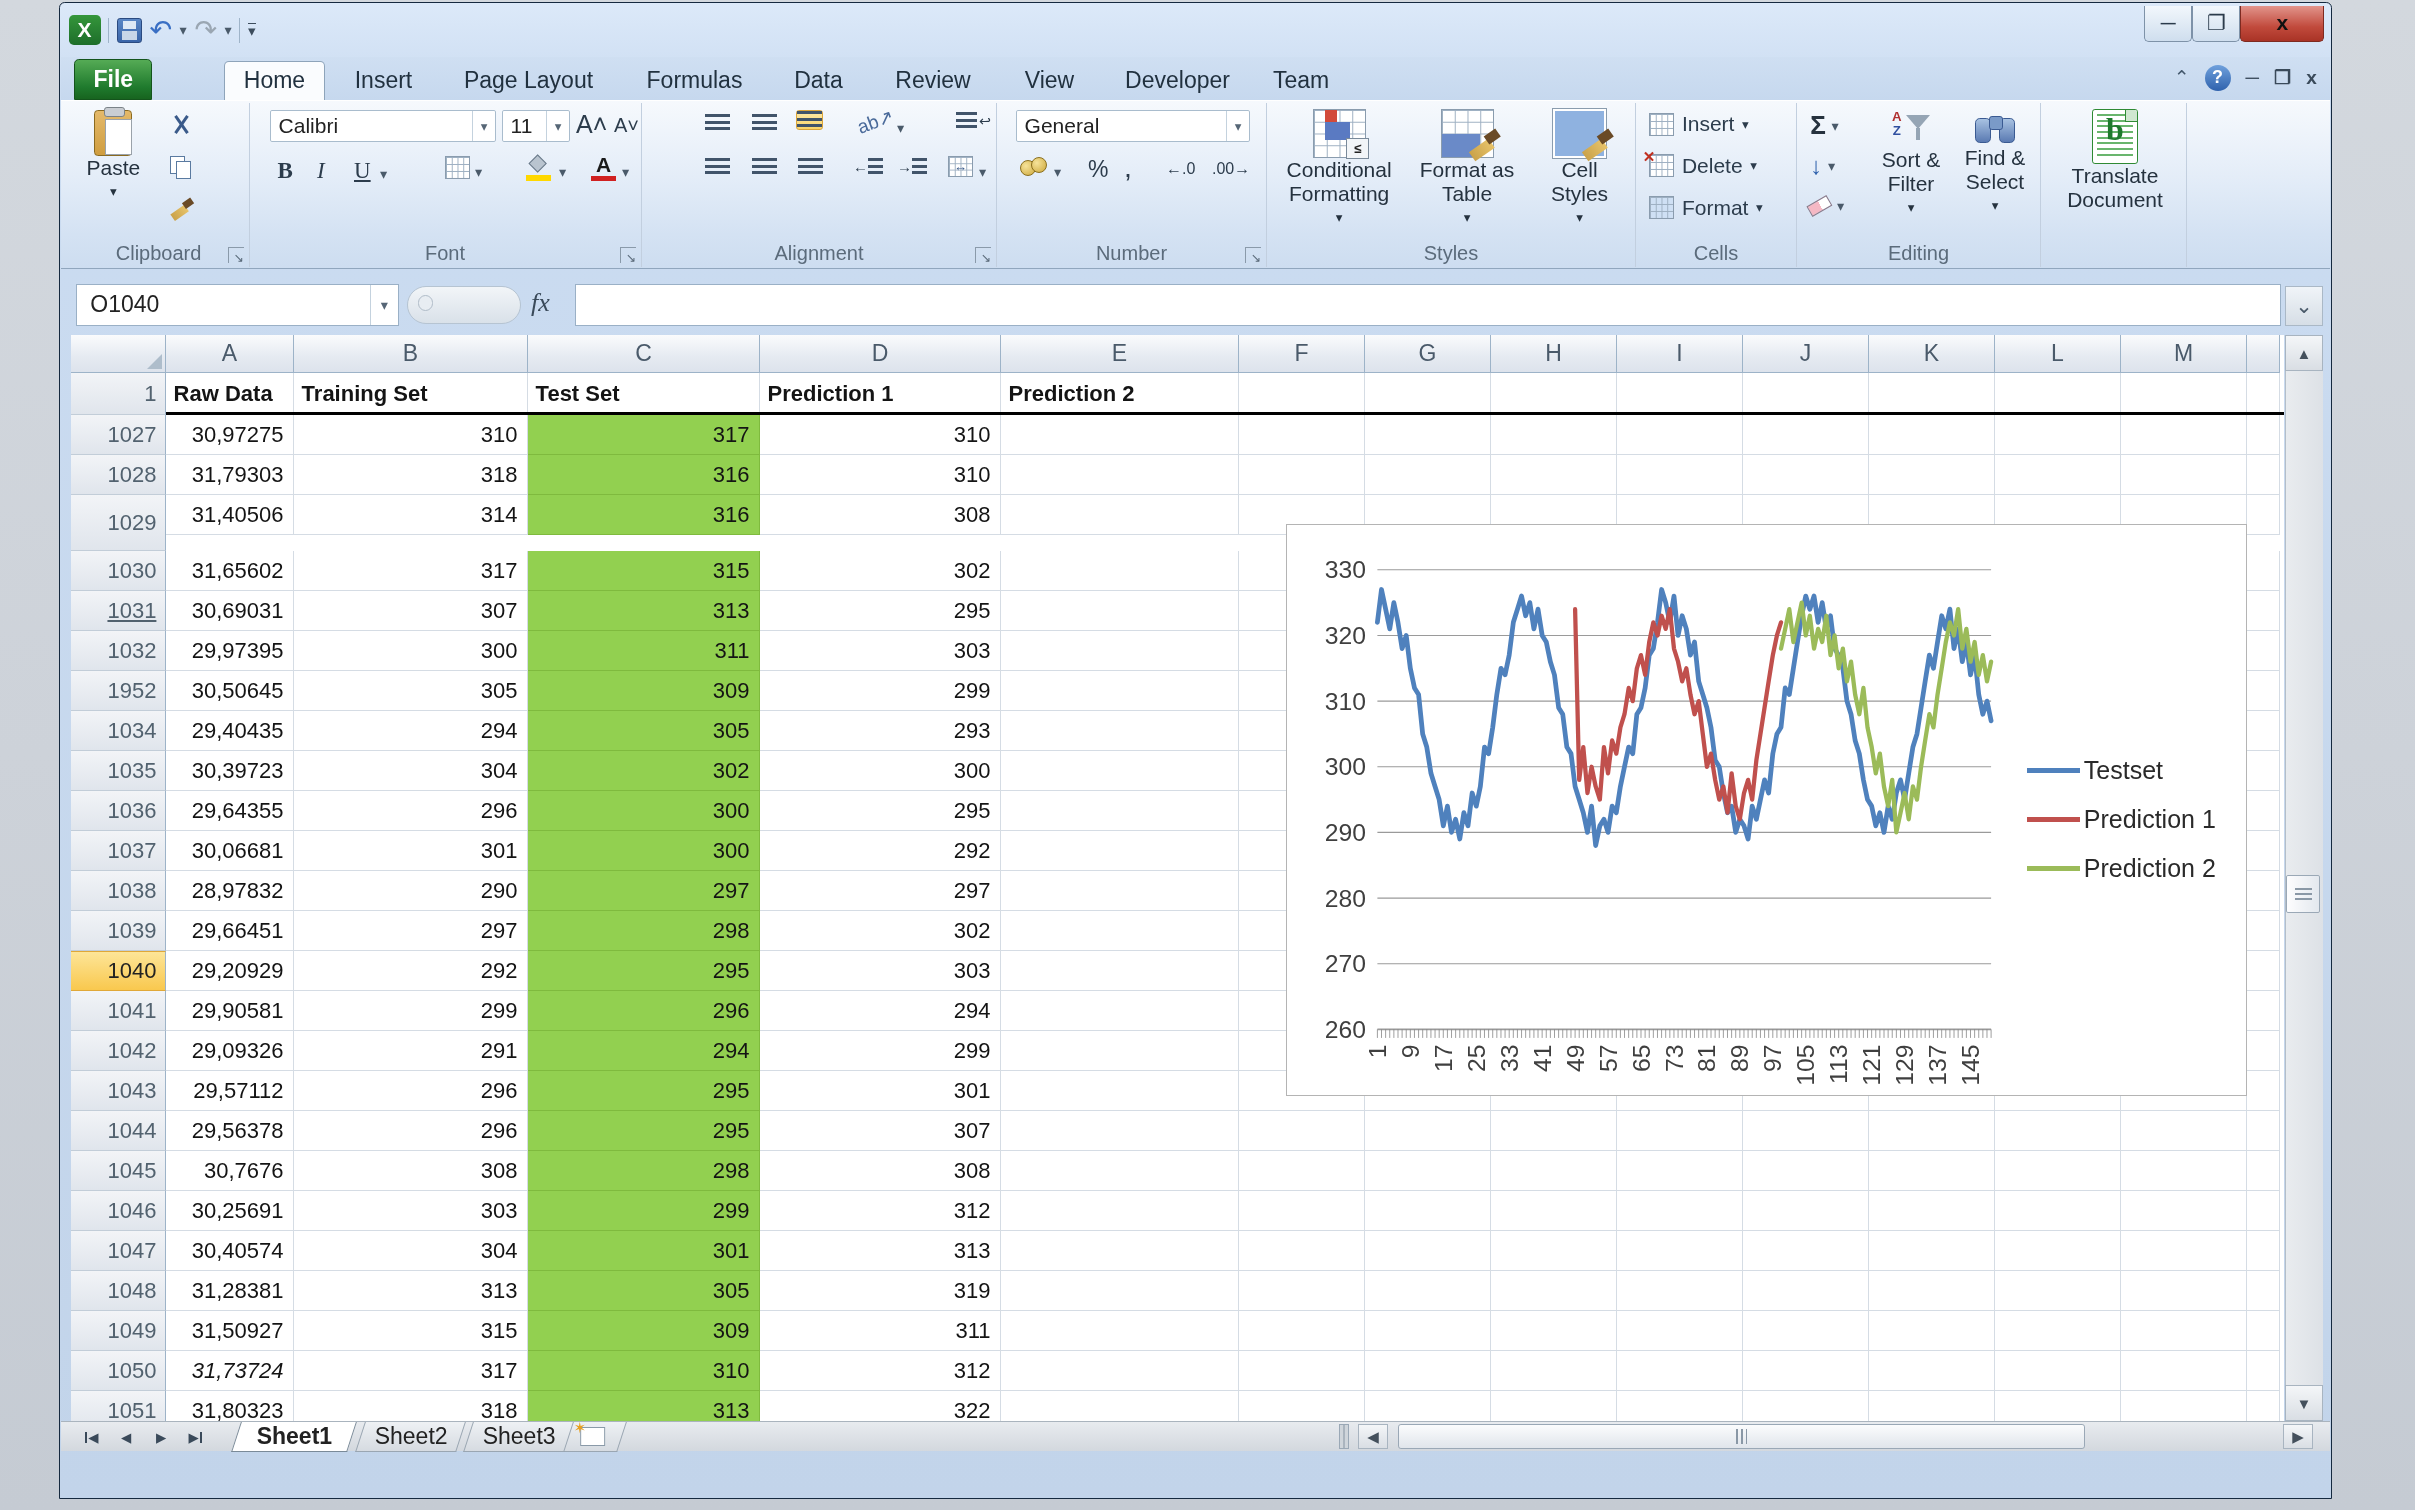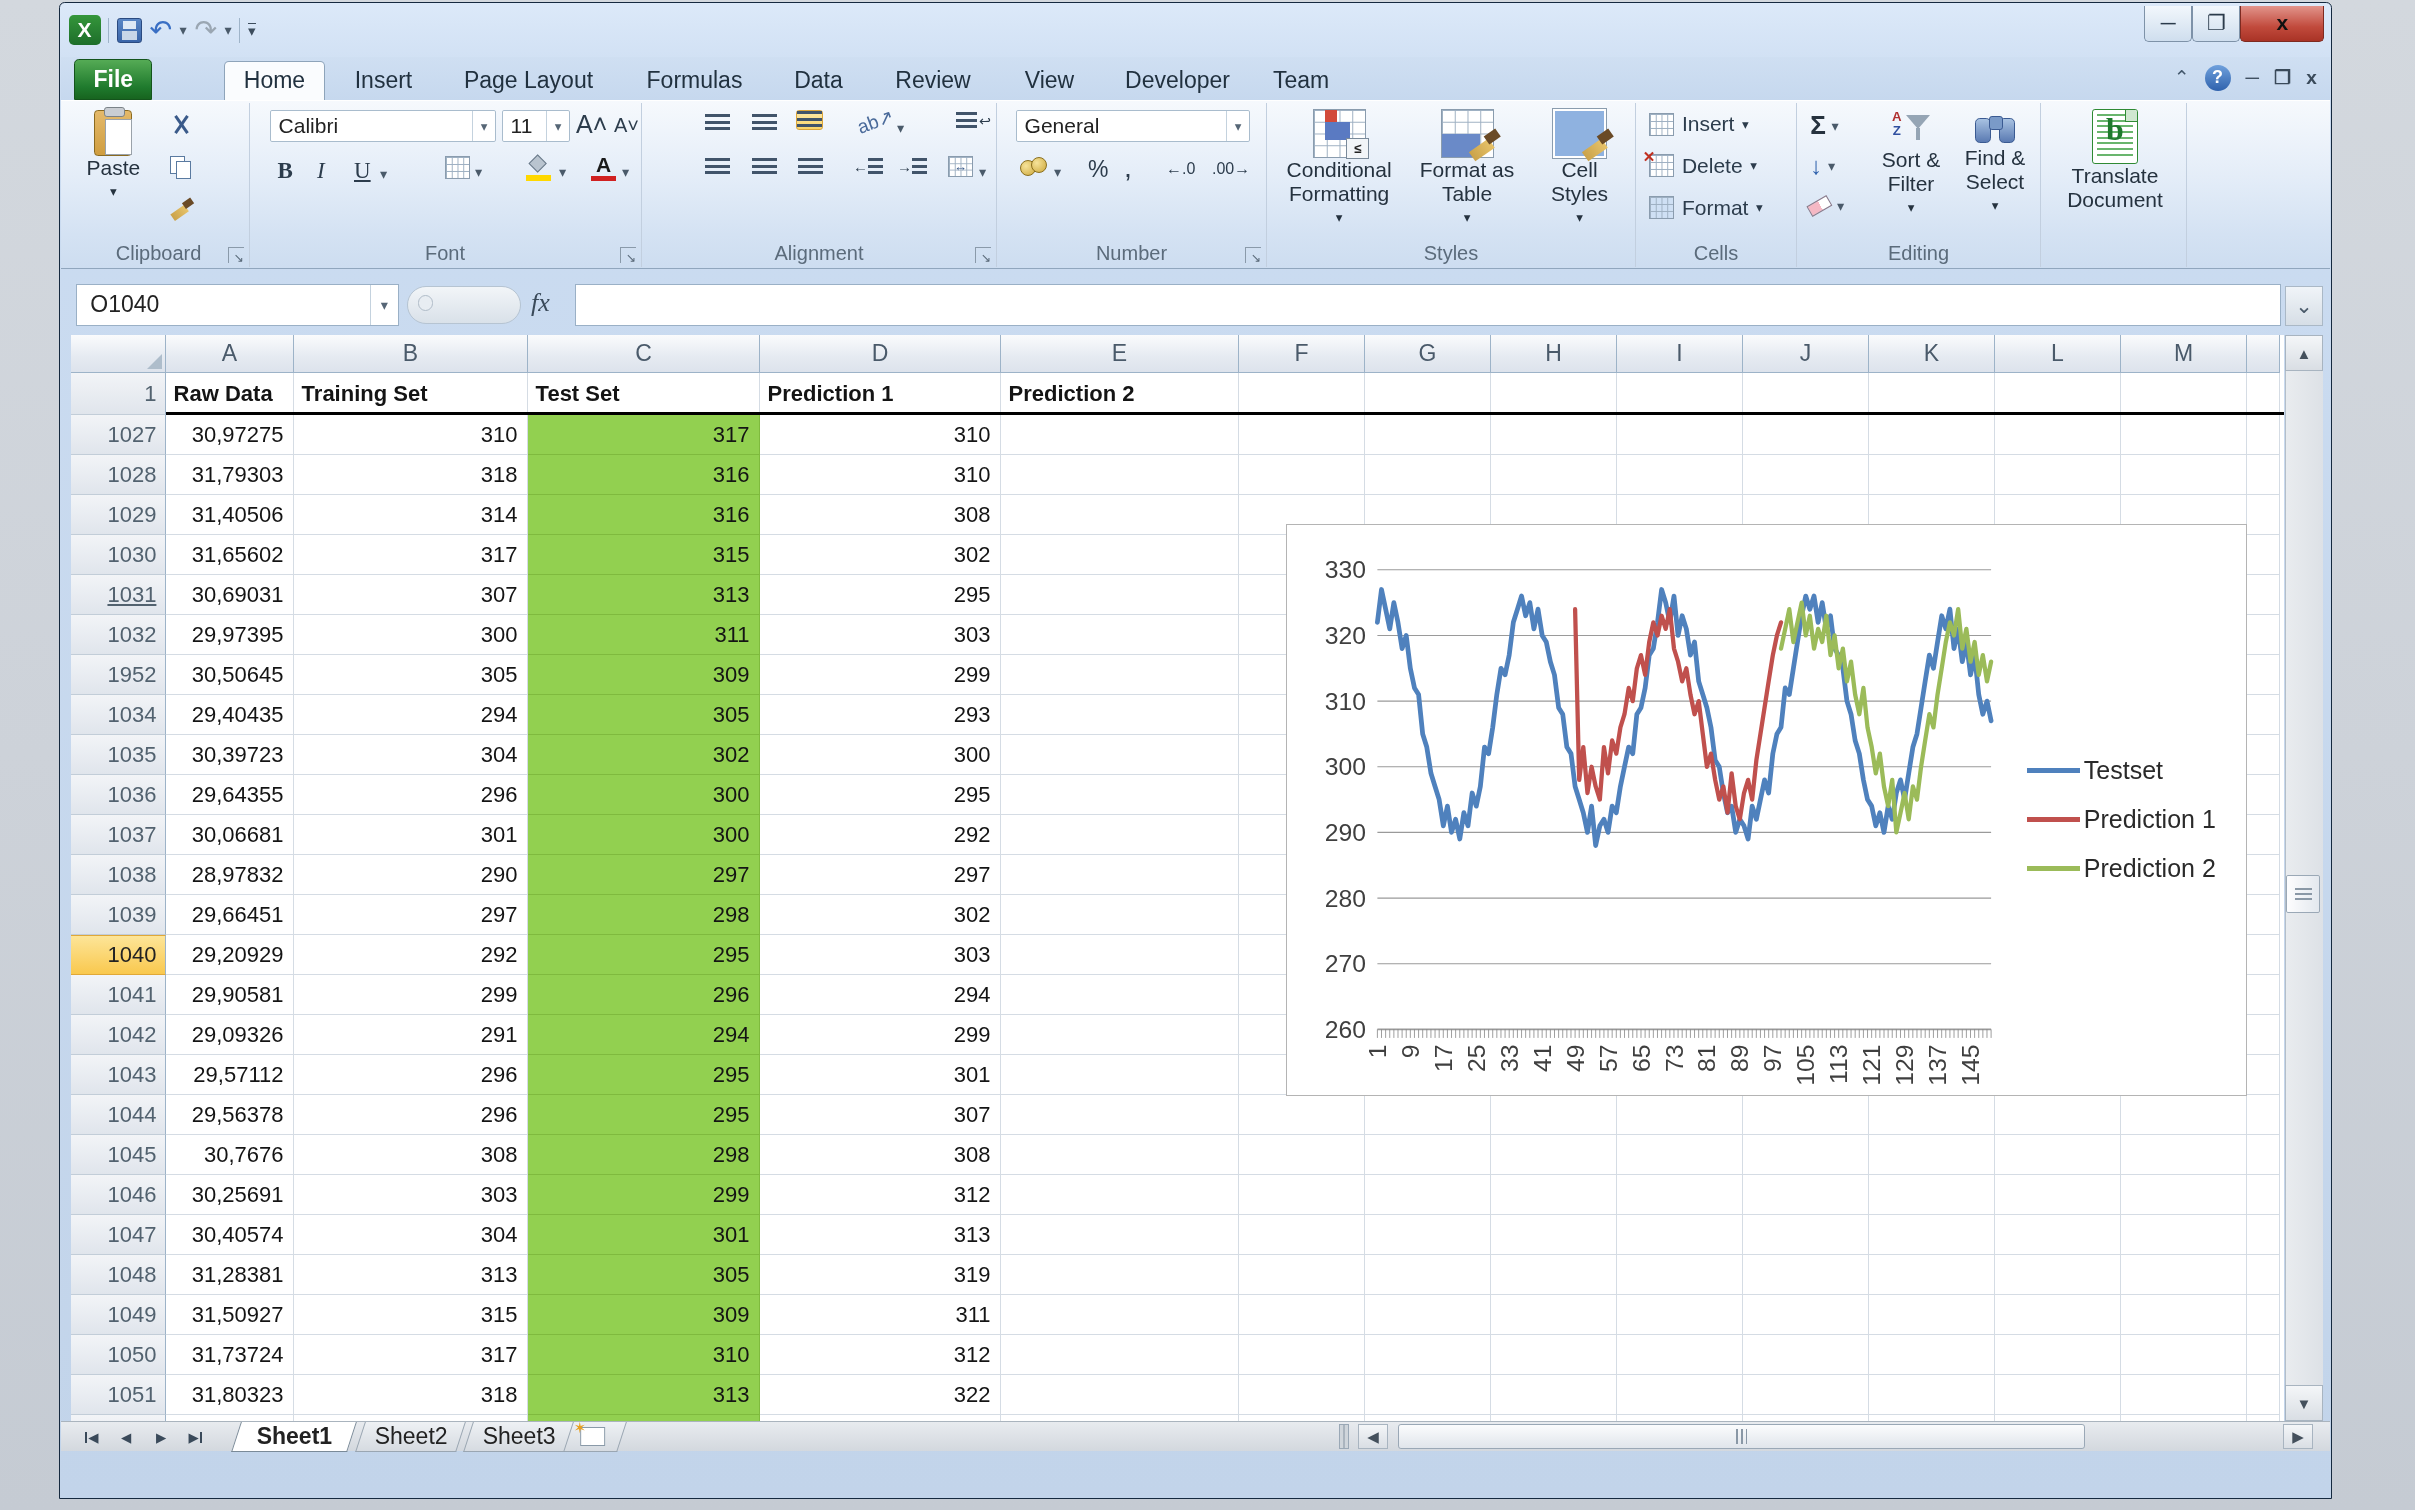--- a/index.html
+++ b/index.html
@@ -607,21 +607,21 @@
         <div class="gcell" style="width: 126px; height: 40px; flex: 0 0 auto;"></div>
         <div class="gcell" style="width: 126px; height: 40px; flex: 0 0 auto;"></div>
         <div class="gcell" style="width: 126px; height: 40px; flex: 0 0 auto;"></div>
         <div class="gcell" style="width: 126px; height: 40px; flex: 0 0 auto;"></div>
         <div class="gcell" style="width: 126px; height: 40px; flex: 0 0 auto;"></div>
         <div class="gcell" style="width: 126px; height: 40px; flex: 0 0 auto;"></div>
         <div class="gcell" style="width: 126px; height: 40px; flex: 0 0 auto;"></div>
         <div class="gcell" style="width: 33px; height: 40px; flex: 0 0 auto;"></div>
       </div>
       <div class="grow">
-        <div class="rowhdr" style="width: 95px; height: 40px; flex: 0 0 auto;">1029</div>
+        <div class="rowhdr" style="width: 95px; height: 56px; flex: 0 0 auto;">1029</div>
         <div class="gcell" style="width: 128px; height: 40px; flex: 0 0 auto;">31,40506</div>
         <div class="gcell" style="width: 234px; height: 40px; flex: 0 0 auto;">314</div>
         <div class="gcell green" style="width: 232px; height: 40px; flex: 0 0 auto;">316</div>
         <div class="gcell" style="width: 241px; height: 40px; flex: 0 0 auto;">308</div>
         <div class="gcell" style="width: 238px; height: 40px; flex: 0 0 auto;"></div>
         <div class="gcell" style="width: 126px; height: 40px; flex: 0 0 auto;"></div>
         <div class="gcell" style="width: 126px; height: 40px; flex: 0 0 auto;"></div>
         <div class="gcell" style="width: 126px; height: 40px; flex: 0 0 auto;"></div>
         <div class="gcell" style="width: 126px; height: 40px; flex: 0 0 auto;"></div>
         <div class="gcell" style="width: 126px; height: 40px; flex: 0 0 auto;"></div>
@@ -965,21 +965,21 @@
         <div class="gcell" style="width: 126px; height: 40px; flex: 0 0 auto;"></div>
         <div class="gcell" style="width: 126px; height: 40px; flex: 0 0 auto;"></div>
         <div class="gcell" style="width: 126px; height: 40px; flex: 0 0 auto;"></div>
         <div class="gcell" style="width: 126px; height: 40px; flex: 0 0 auto;"></div>
         <div class="gcell" style="width: 126px; height: 40px; flex: 0 0 auto;"></div>
         <div class="gcell" style="width: 126px; height: 40px; flex: 0 0 auto;"></div>
         <div class="gcell" style="width: 33px; height: 40px; flex: 0 0 auto;"></div>
       </div>
       <div class="grow">
         <div class="rowhdr" style="width: 95px; height: 40px; flex: 0 0 auto;">1050</div>
-        <div class="gcell" style="width: 128px; height: 40px; flex: 0 0 auto;">31,73724</div>
+        <div class="gcell" style="width: 128px; height: 40px; flex: 0 0 auto; font-style: italic;">31,73724</div>
         <div class="gcell" style="width: 234px; height: 40px; flex: 0 0 auto;">317</div>
         <div class="gcell green" style="width: 232px; height: 40px; flex: 0 0 auto;">310</div>
         <div class="gcell" style="width: 241px; height: 40px; flex: 0 0 auto;">312</div>
         <div class="gcell" style="width: 238px; height: 40px; flex: 0 0 auto;"></div>
         <div class="gcell" style="width: 126px; height: 40px; flex: 0 0 auto;"></div>
         <div class="gcell" style="width: 126px; height: 40px; flex: 0 0 auto;"></div>
         <div class="gcell" style="width: 126px; height: 40px; flex: 0 0 auto;"></div>
         <div class="gcell" style="width: 126px; height: 40px; flex: 0 0 auto;"></div>
         <div class="gcell" style="width: 126px; height: 40px; flex: 0 0 auto;"></div>
         <div class="gcell" style="width: 126px; height: 40px; flex: 0 0 auto;"></div>

